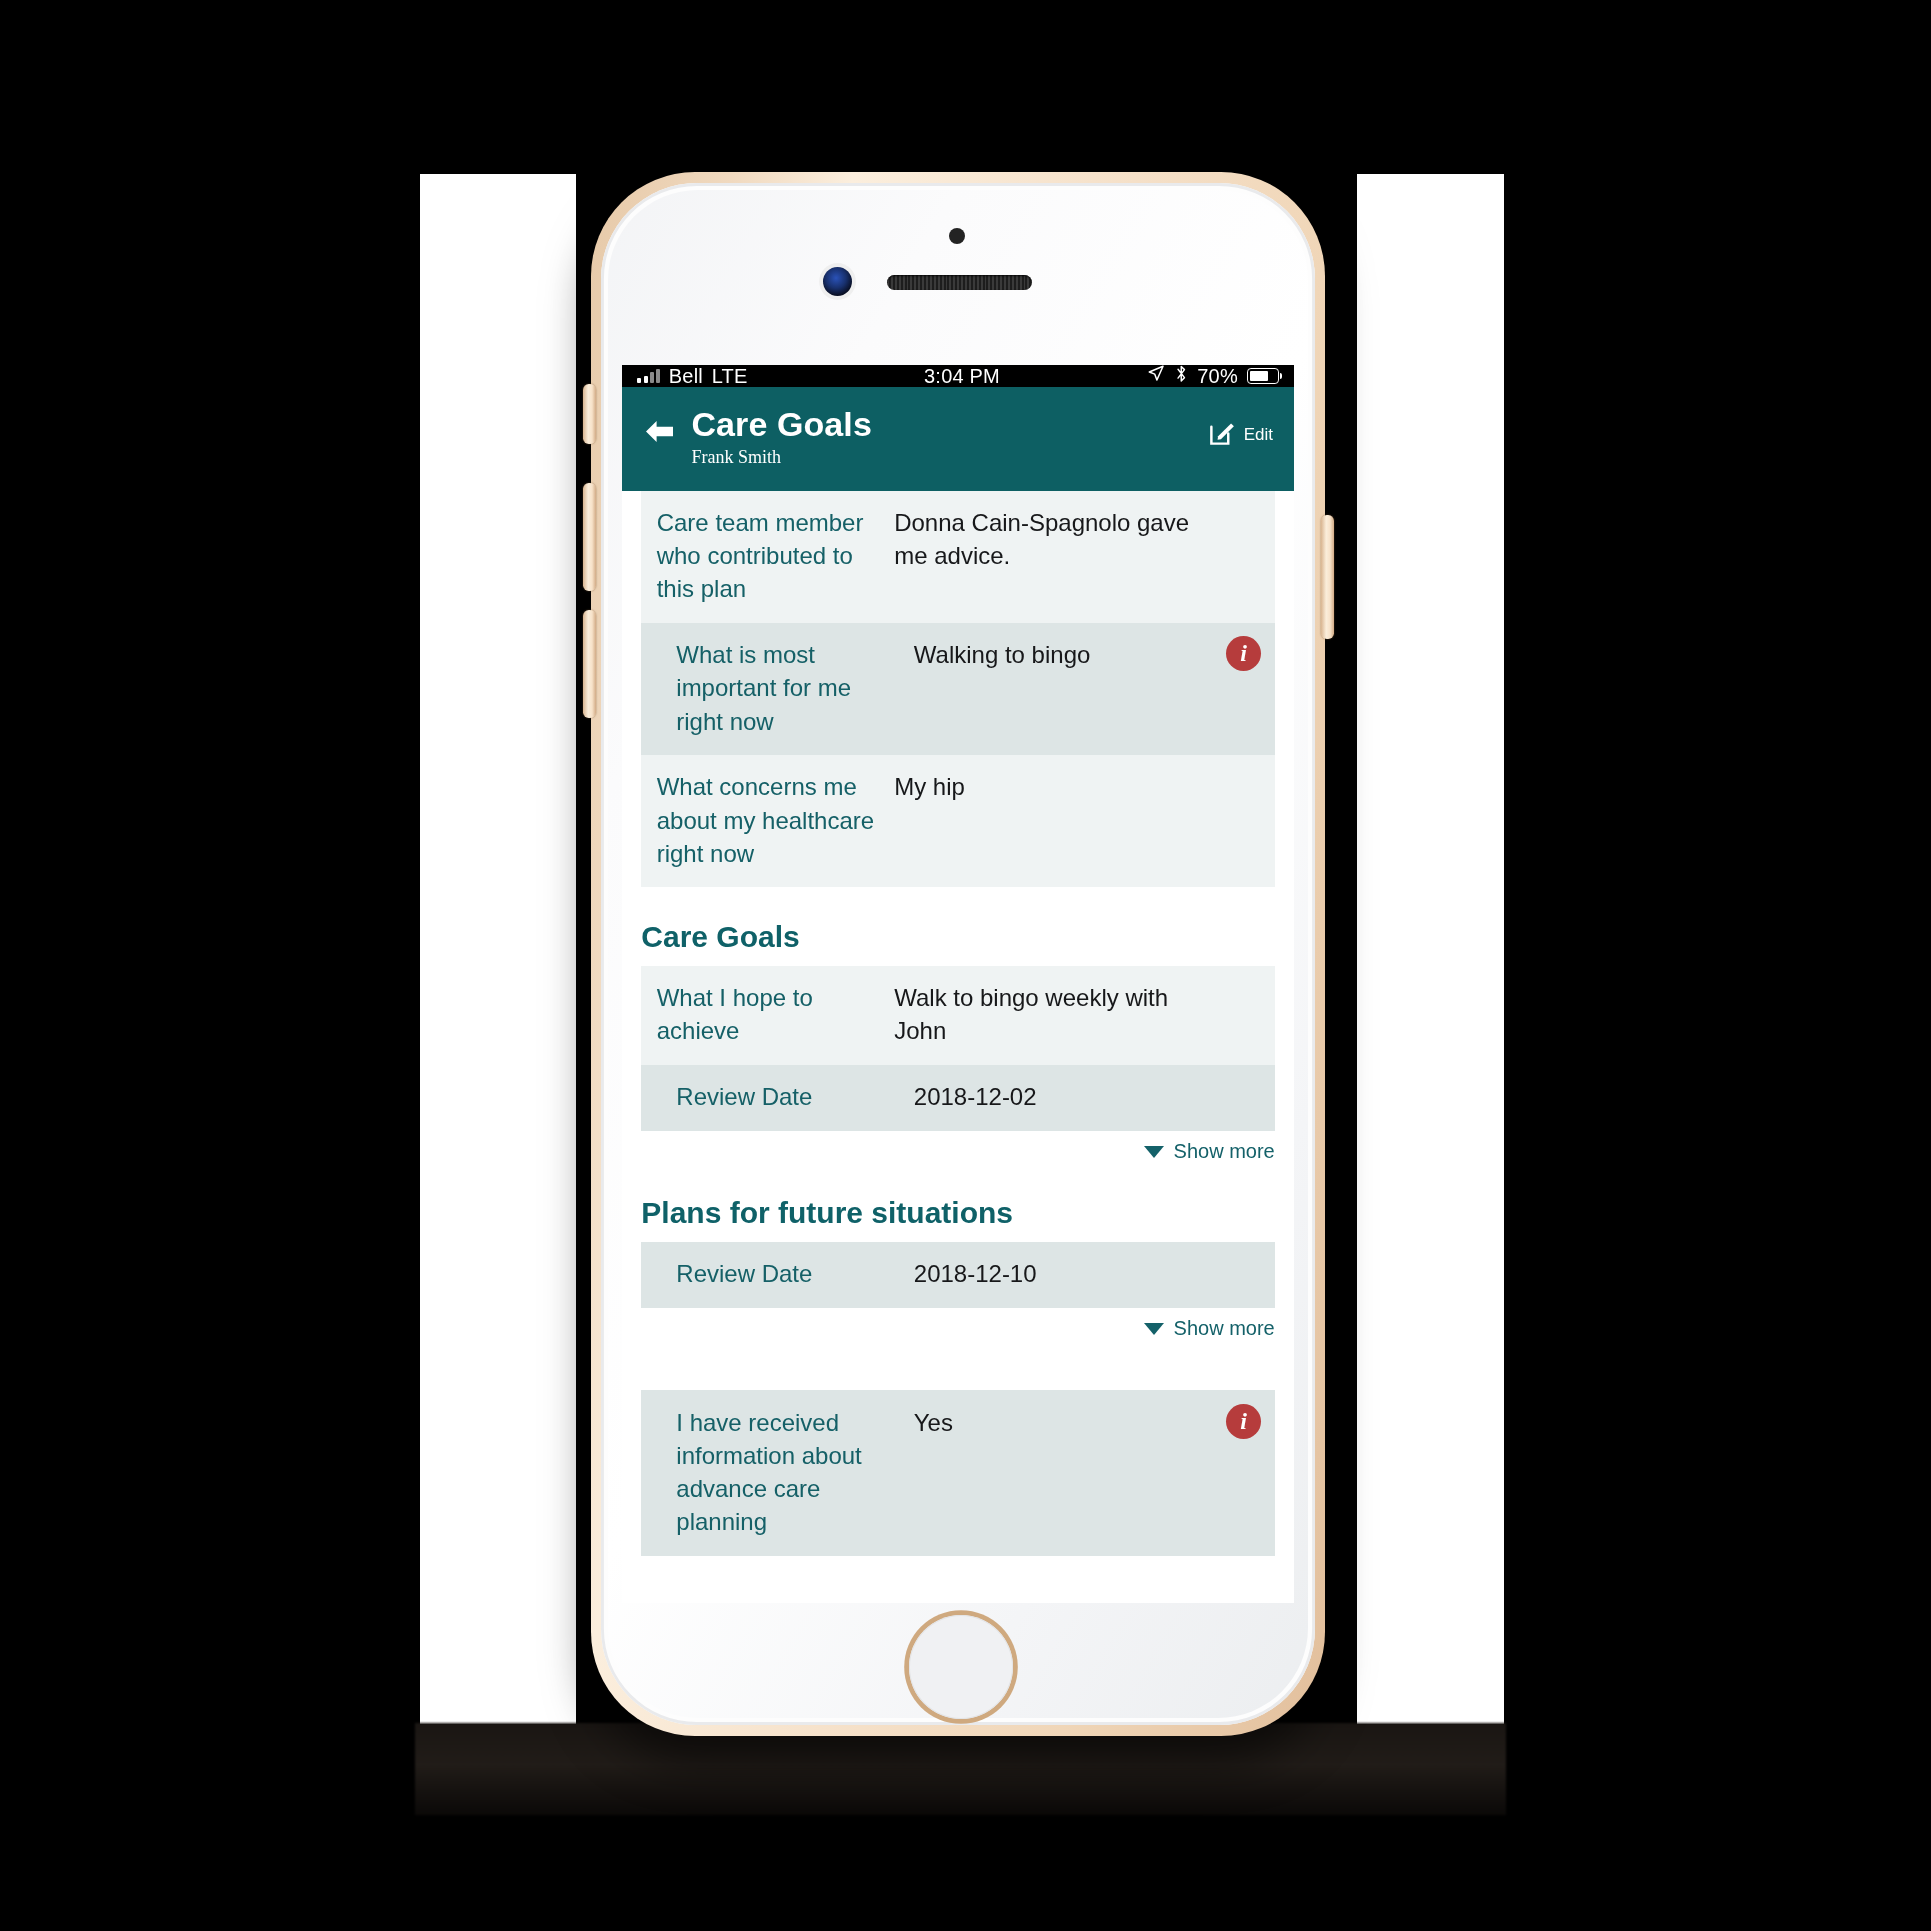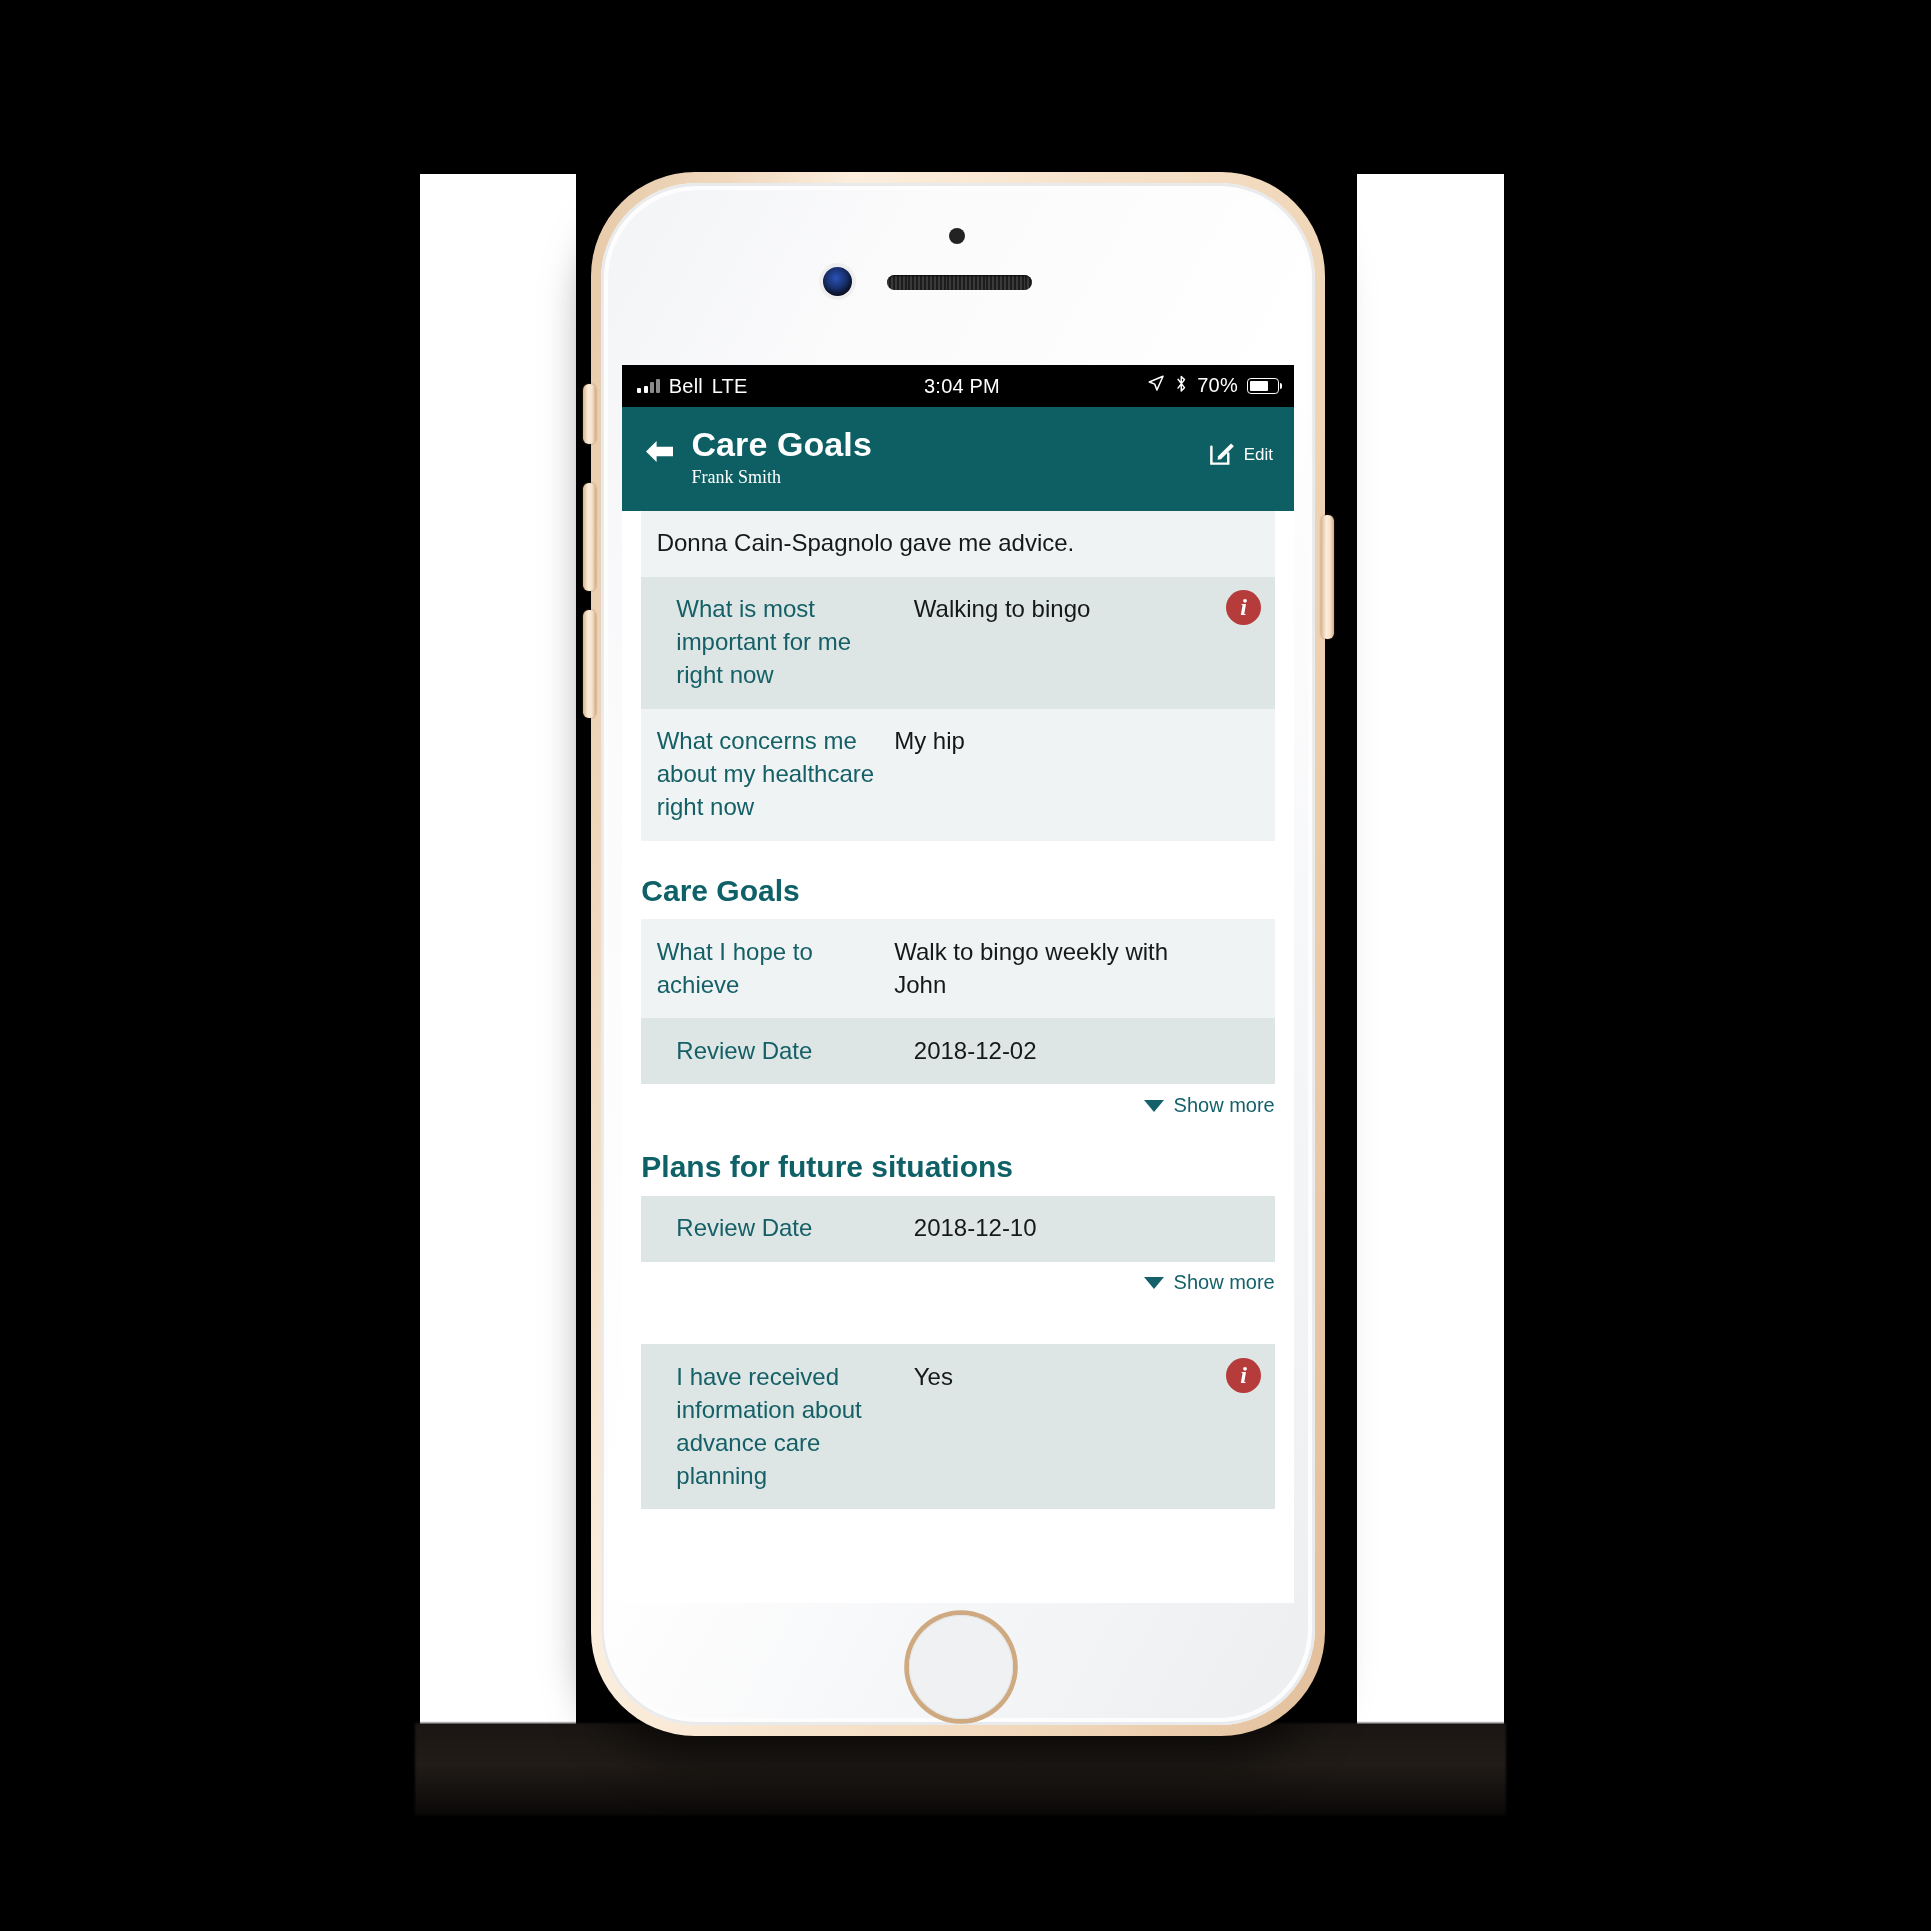--- a/index.html
+++ b/index.html
@@ -53,21 +53,21 @@
       box-shadow:0 0 0 4.8px #cfa97f, inset 0 0 0 1px #e3e4e6, 0 1px 3.9px rgba(0,0,0,.18);}
   #home-button::after{content:"";position:absolute;inset:-4.8px;border-radius:50%;
       background:conic-gradient(from 200deg,#6e553a,#d8b68d,#fff0dc,#c9a178,#7d6143,#e0c09a,#6e553a);
       z-index:-1;}
 
   
   #screen{position:absolute;left:622px;top:365px;width:672px;height:1238px;
       background:#ffffff;overflow:hidden;}
 
   
-  #status-bar{height:42px;background:#000;color:#fff;display:flex;align-items:center;
+  #status-bar{height:22px;background:#000;color:#fff;display:flex;align-items:center;
       padding:0 15.4px;font-size:20px;letter-spacing:0.2px;position:relative;}
   #status-left{display:flex;align-items:center;gap:8.7px;}
   .signal-bars{display:flex;align-items:flex-end;gap:2.4px;height:14.5px;}
   .signal-bars i{display:block;width:3.9px;background:#fff;border-radius:1px;}
   .signal-bars i:nth-child(1){height:4.8px;}
   .signal-bars i:nth-child(2){height:7.7px;}
   .signal-bars i:nth-child(3){height:11.6px;background:#8a8a8a;}
   .signal-bars i:nth-child(4){height:14.5px;background:#8a8a8a;}
   #status-center{position:absolute;left:0;right:0;text-align:center;font-size:20px;font-weight:500;padding-left:8px;}
   #status-right{margin-left:auto;display:flex;align-items:center;gap:8.7px;position:relative;z-index:2;}
@@ -179,20 +179,21 @@
         </svg>
       </span>
       <span id="edit-label">Edit</span>
     </div>
   </div>
 
   <div id="content">
 
     <div class="row-group" id="top-rows">
         <div class="kv-row shade-a">
+          <div class="kv-key">Care team member who contributed to this plan</div>
           <div class="kv-val">Donna Cain-Spagnolo gave me advice.</div>
         </div>
         <div class="kv-row shade-b">
           <div class="kv-key">What is most important for me right now</div>
           <div class="kv-val">Walking to bingo</div>
           <div class="info-icon">i</div>
         </div>
         <div class="kv-row shade-a">
           <div class="kv-key">What concerns me about my healthcare right now</div>
           <div class="kv-val">My hip</div>

